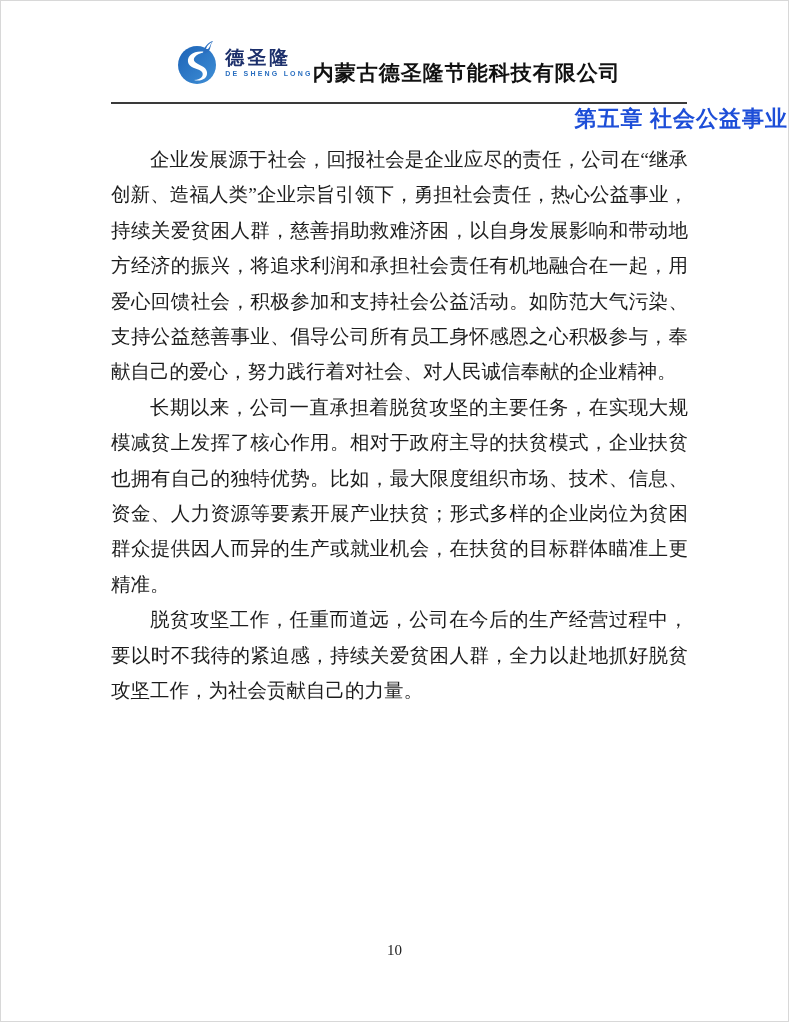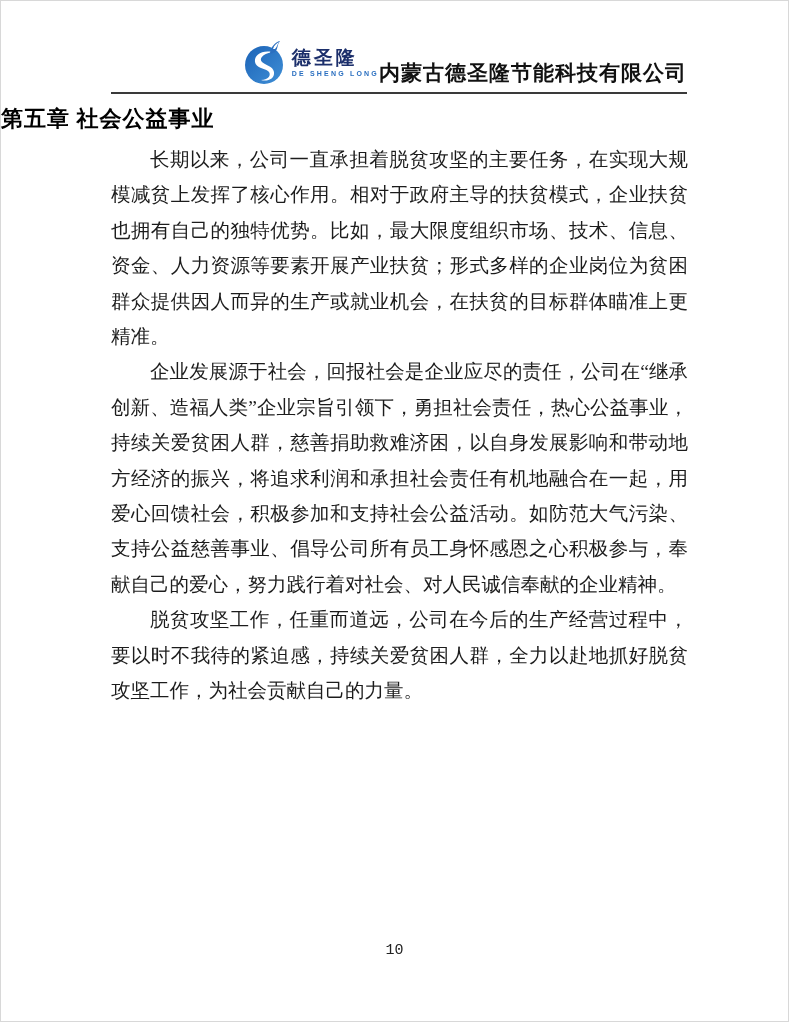--- a/index.html
+++ b/index.html
@@ -18,23 +18,23 @@
     background: #ffffff;
     position: relative;
   }
   
   .header {
     position: absolute;
     left: 110px;
     right: 101px;
     top: 38px;
     border-bottom: 2px solid #3a3a3a;
-    padding-bottom: 5px;
+    padding-bottom: 15px;
     display: flex;
-    justify-content: flex-end;
+    justify-content: center;
     align-items: flex-end;
   }
   .logo {
     display: flex;
     align-items: center;
     gap: 4px;
     margin-bottom: 2px;
   }
   .logo-mark { width: 44px; height: 46px; flex: 0 0 auto; }
   .logo-textblock { display: flex; flex-direction: column; line-height: 1; }
@@ -59,24 +59,24 @@
     color: #111111;
     letter-spacing: 1px;
     white-space: nowrap;
   }
   
   .chapter-title {
     position: absolute;
     top: 103px;
     left: 0;
     width: 100%;
-    text-align: left;
+    text-align: right;
     font-size: 22px;
     font-weight: bold;
-    color: #000000;
+    color: #1d4ed8;
     letter-spacing: 1px;
   }
   
   .body-text {
     position: absolute;
     top: 141px;
     left: 110px;
     width: 577px;
     font-size: 19.5px;
     color: #1c1c1c;
@@ -89,21 +89,20 @@
   }
   
   .footer {
     position: absolute;
     bottom: 62px;
     left: 0;
     width: 100%;
     text-align: center;
     font-size: 15px;
     color: #222222;
-    font-family: Liberation Mono, monospace;
   }
 </style>
 </head>
 <body>
 
 <div class="page">
 
   <div class="header">
     <div class="logo">
       <svg class="logo-mark" viewBox="0 0 44 46" aria-hidden="true">
@@ -122,22 +121,22 @@
         <span class="logo-cn">德圣隆</span>
         <span class="logo-en">DE SHENG LONG</span>
       </div>
     </div>
     <div class="company-name">内蒙古德圣隆节能科技有限公司</div>
   </div>
 
   <div class="chapter-title">第五章 社会公益事业</div>
 
   <div class="body-text">
+    <p>企业发展源于社会，回报社会是企业应尽的责任，公司在“继承创新、造福人类”企业宗旨引领下，勇担社会责任，热心公益事业，持续关爱贫困人群，慈善捐助救难济困，以自身发展影响和带动地方经济的振兴，将追求利润和承担社会责任有机地融合在一起，用爱心回馈社会，积极参加和支持社会公益活动。如防范大气污染、支持公益慈善事业、倡导公司所有员工身怀感恩之心积极参与，奉献自己的爱心，努力践行着对社会、对人民诚信奉献的企业精神。</p>
     <p>长期以来，公司一直承担着脱贫攻坚的主要任务，在实现大规模减贫上发挥了核心作用。相对于政府主导的扶贫模式，企业扶贫也拥有自己的独特优势。比如，最大限度组织市场、技术、信息、资金、人力资源等要素开展产业扶贫；形式多样的企业岗位为贫困群众提供因人而异的生产或就业机会，在扶贫的目标群体瞄准上更精准。</p>
-    <p>企业发展源于社会，回报社会是企业应尽的责任，公司在“继承创新、造福人类”企业宗旨引领下，勇担社会责任，热心公益事业，持续关爱贫困人群，慈善捐助救难济困，以自身发展影响和带动地方经济的振兴，将追求利润和承担社会责任有机地融合在一起，用爱心回馈社会，积极参加和支持社会公益活动。如防范大气污染、支持公益慈善事业、倡导公司所有员工身怀感恩之心积极参与，奉献自己的爱心，努力践行着对社会、对人民诚信奉献的企业精神。</p>
     <p>脱贫攻坚工作，任重而道远，公司在今后的生产经营过程中，要以时不我待的紧迫感，持续关爱贫困人群，全力以赴地抓好脱贫攻坚工作，为社会贡献自己的力量。</p>
   </div>
 
   <div class="footer">
     <span>10</span>
   </div>
 
 </div>
 
 </body></html>

